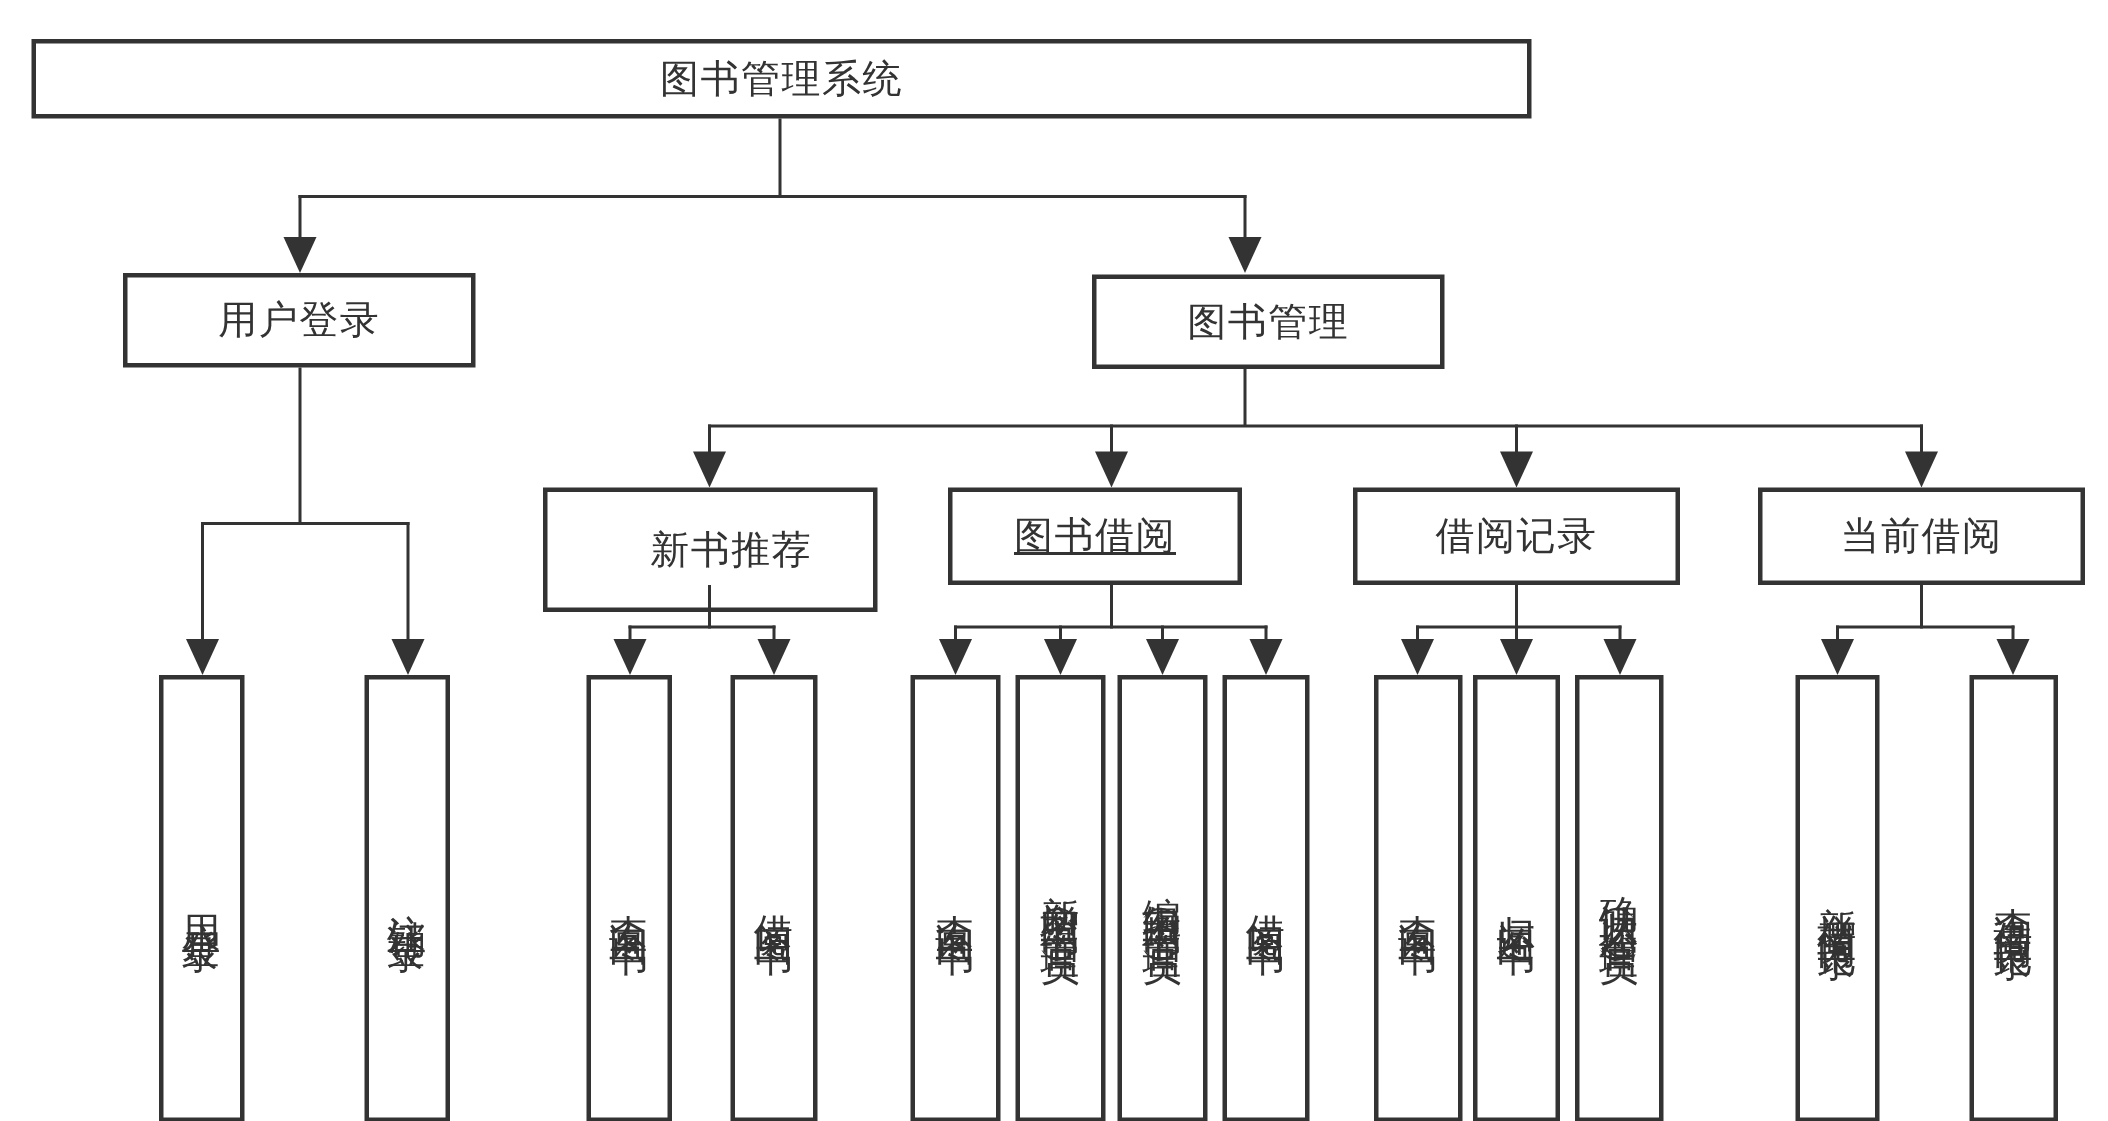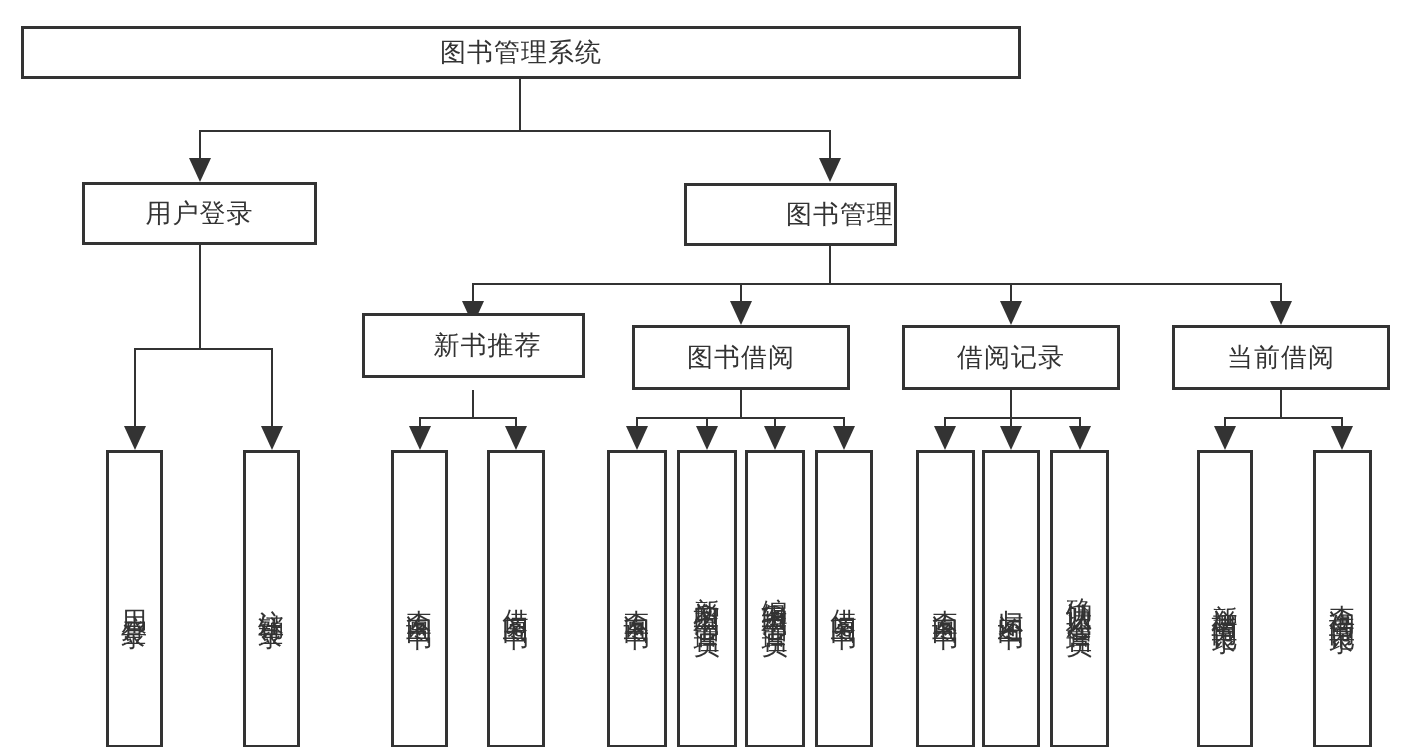--- a/index.html
+++ b/index.html
@@ -76,21 +76,21 @@
   <div class="line" style="left:519px; top:66px; width:2px;  height:52px;"></div>
   <div class="line" style="left:199px; top:117px; width:632px; height:2px;"></div>
   <div class="line" style="left:199px; top:117px; width:2px;  height:30px;"></div>
   <div class="line" style="left:829px; top:117px; width:2px;  height:30px;"></div>
   <div class="arrow" style="left:189px; top:145px;"></div>
   <div class="arrow" style="left:819px; top:145px;"></div>
 
   <div class="box h" style="left:82px; top:169px; width:235px; height:63px;">
     <span>用户登录</span>
   </div>
-  <div class="box h" style="left:684px; top:170px; width:213px; height:63px;justify-content:flex-end;">
+  <div class="box h" style="left:728px; top:170px; width:235px; height:63px;">
     <span>图书管理</span>
   </div>
 
   <div class="line" style="left:199px; top:232px; width:2px;   height:104px;"></div>
   <div class="line" style="left:134px; top:335px; width:139px; height:2px;"></div>
   <div class="line" style="left:134px; top:335px; width:2px;   height:80px;"></div>
   <div class="line" style="left:271px; top:335px; width:2px;   height:80px;"></div>
   <div class="arrow" style="left:124px; top:413px;"></div>
   <div class="arrow" style="left:261px; top:413px;"></div>
 
@@ -98,24 +98,24 @@
   <div class="line" style="left:472px;  top:270px; width:810px; height:2px;"></div>
   <div class="line" style="left:472px;  top:270px; width:2px;   height:22px;"></div>
   <div class="line" style="left:740px;  top:270px; width:2px;   height:22px;"></div>
   <div class="line" style="left:1010px; top:270px; width:2px;   height:22px;"></div>
   <div class="line" style="left:1280px; top:270px; width:2px;   height:22px;"></div>
   <div class="arrow" style="left:462px;  top:288px;"></div>
   <div class="arrow" style="left:730px;  top:288px;"></div>
   <div class="arrow" style="left:1000px; top:288px;"></div>
   <div class="arrow" style="left:1270px; top:288px;"></div>
 
-  <div class="box h" style="left:362px; top:300px; width:223px; height:65px;padding-left:28px;">
+  <div class="box h" style="left:362px; top:312px; width:223px; height:83px;padding-left:28px;">
     <span>新书推荐</span>
   </div>
-  <div class="box h" style="left:632px; top:312px; width:218px; height:65px;">
+  <div class="box h" style="left:632px; top:312px; width:196px; height:65px;text-decoration:underline;">
     <span>图书借阅</span>
   </div>
   <div class="box h" style="left:902px; top:312px; width:218px; height:65px;">
     <span>借阅记录</span>
   </div>
   <div class="box h" style="left:1172px; top:312px; width:218px; height:65px;">
     <span>当前借阅</span>
   </div>
 
   <div class="line" style="left:472px; top:377px; width:2px;  height:29px;"></div>

